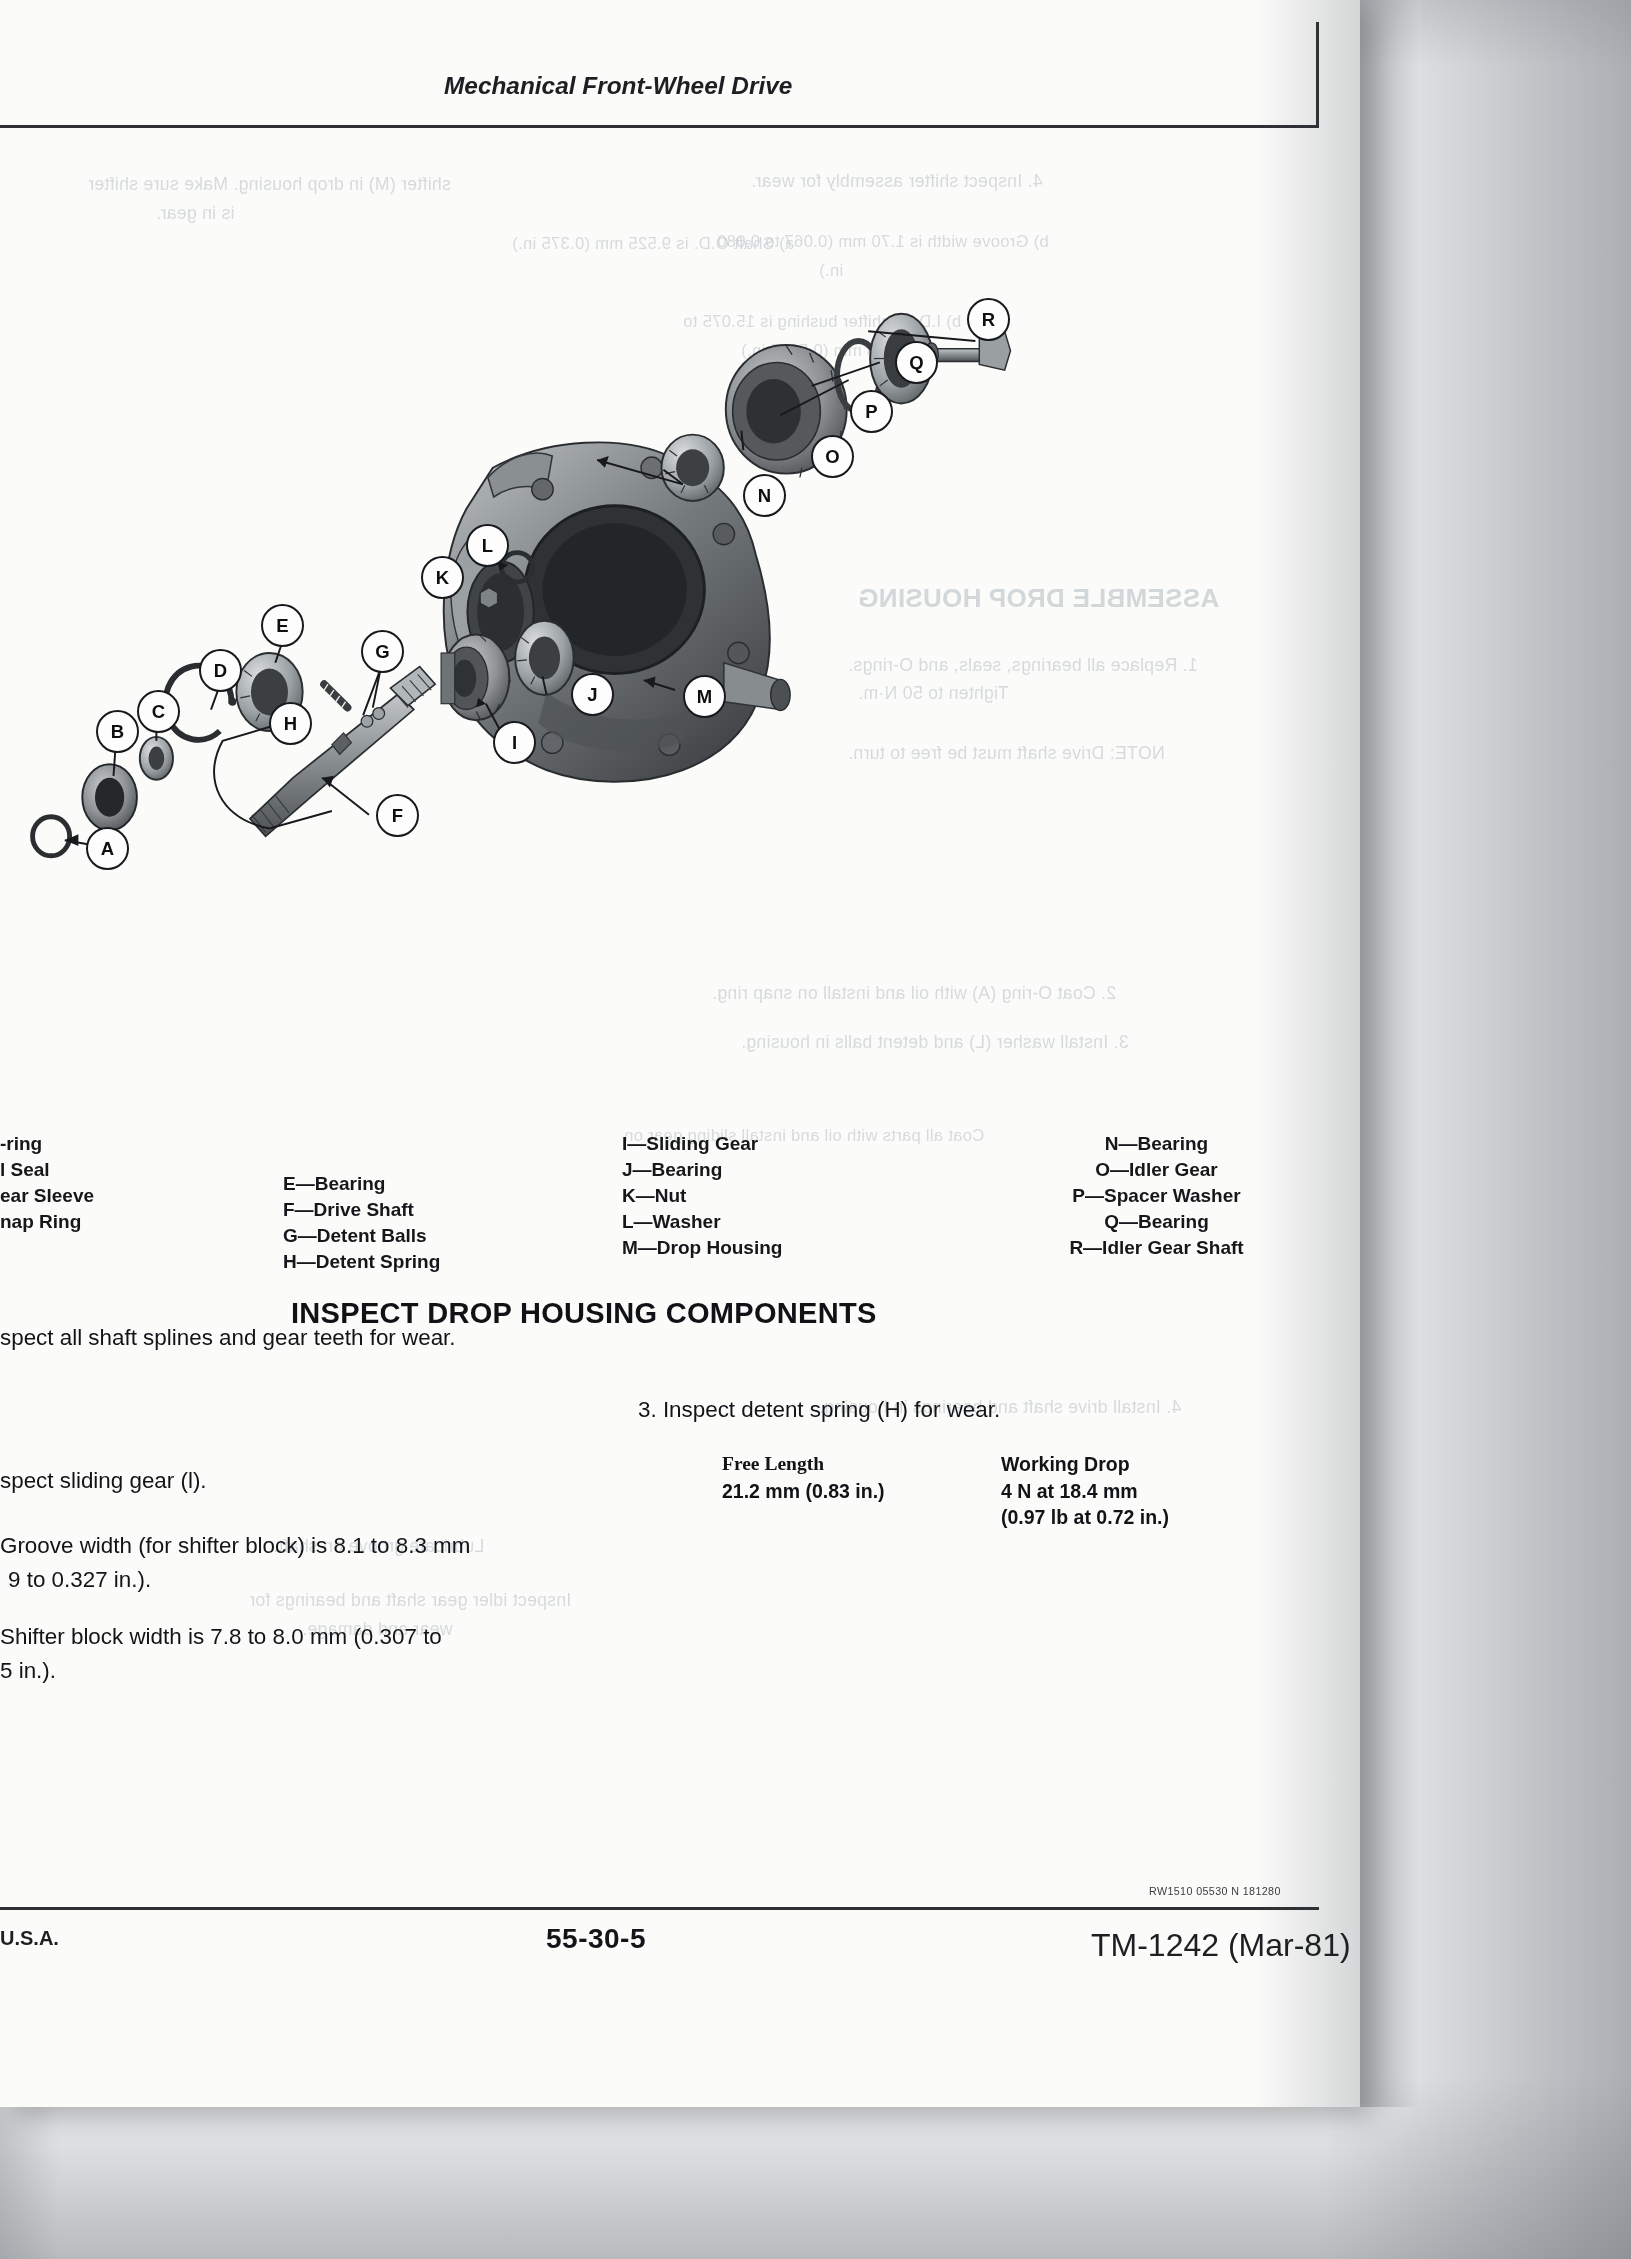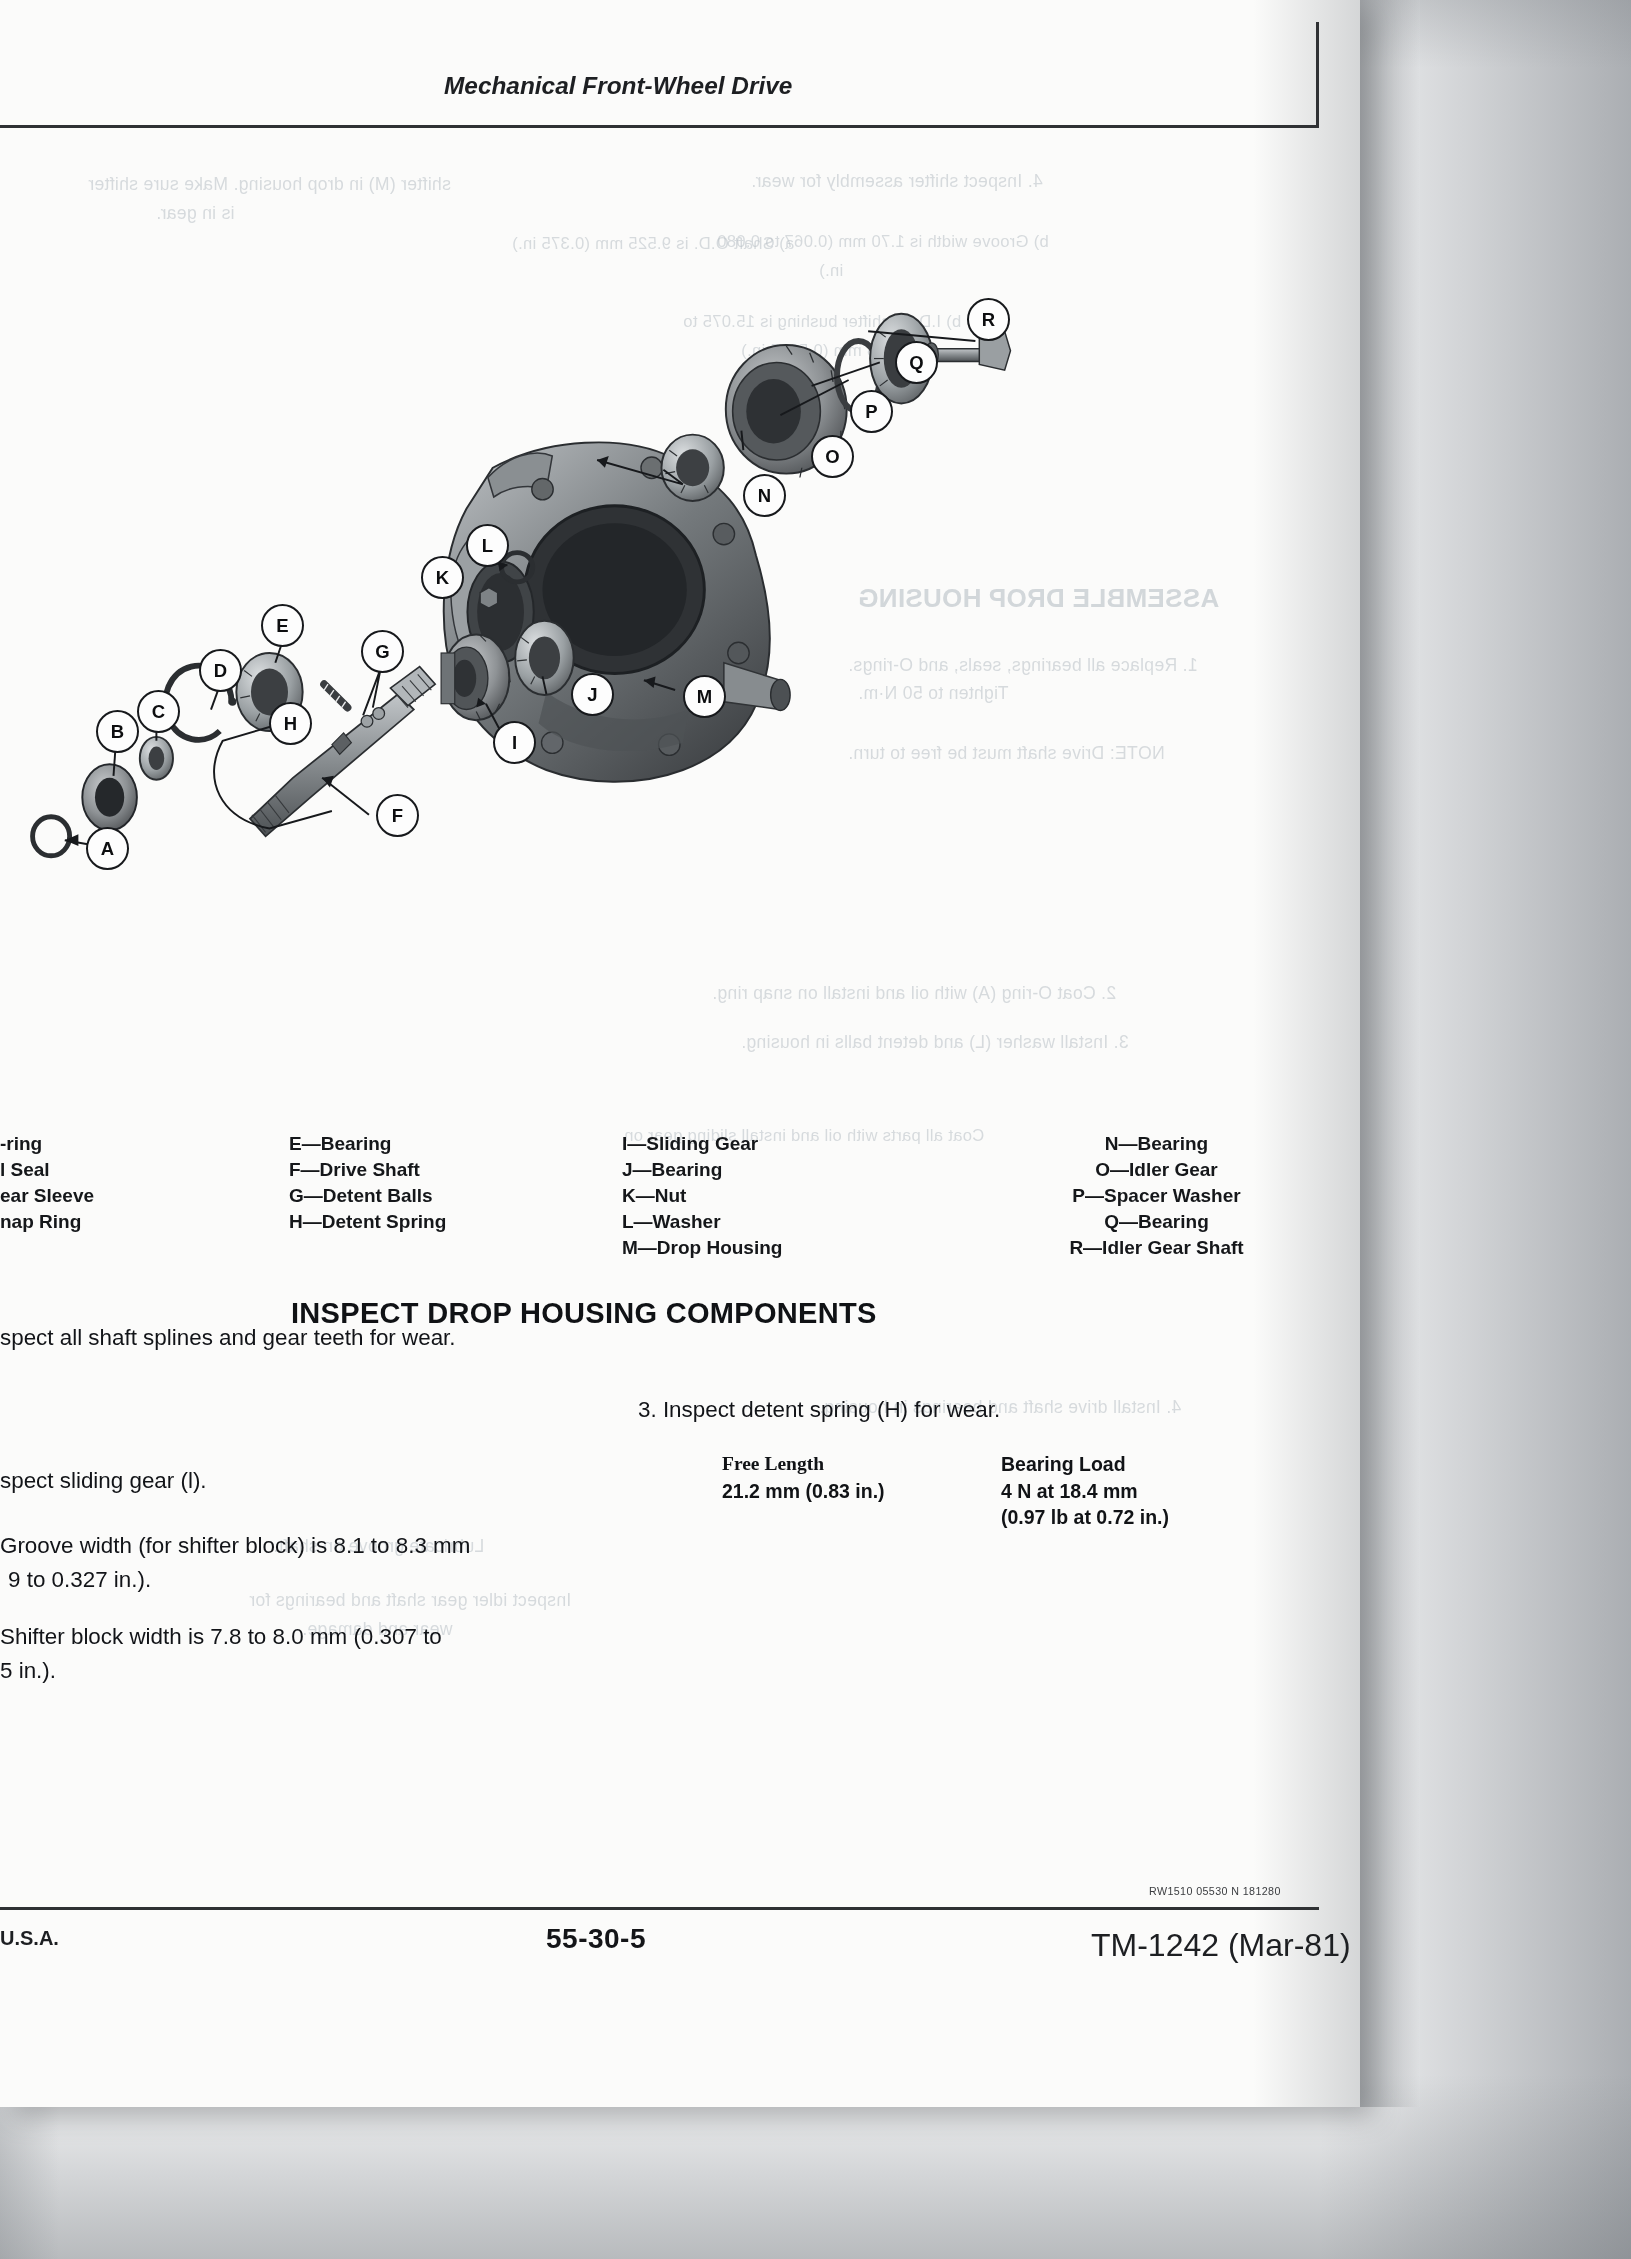--- a/index.html
+++ b/index.html
@@ -351,21 +351,21 @@
   <div class="callout" style="left:967px;top:152px;">R</div>
 </div>
 
 <div class="legend">
   <div class="col" style="left:0px;width:224px;">
     <div>-ring</div>
     <div>l Seal</div>
     <div>ear Sleeve</div>
     <div>nap Ring</div>
   </div>
-  <div class="col" style="left:289px;width:244px;">
+  <div class="col" style="left:283px;width:244px;margin-top:40px;">
     <div>E—Bearing</div>
     <div>F—Drive Shaft</div>
     <div>G—Detent Balls</div>
     <div>H—Detent Spring</div>
   </div>
   <div class="col" style="left:622px;width:244px;">
     <div>I—Sliding Gear</div>
     <div>J—Bearing</div>
     <div>K—Nut</div>
     <div>L—Washer</div>
@@ -385,21 +385,21 @@
 <div class="body-text" style="left:0px;top:1325px;">spect all shaft splines and gear teeth for wear.</div>
 <div class="body-text" style="left:0px;top:1468px;">spect sliding gear (l).</div>
 <div class="body-text" style="left:0px;top:1533px;">Groove width (for shifter block) is 8.1 to 8.3 mm</div>
 <div class="body-text" style="left:8px;top:1567px;">9 to 0.327 in.).</div>
 <div class="body-text" style="left:0px;top:1624px;">Shifter block width is 7.8 to 8.0 mm (0.307 to</div>
 <div class="body-text" style="left:0px;top:1658px;">5 in.).</div>
 
 <div class="body-text" style="left:638px;top:1397px;">3. Inspect detent spring (H) for wear.</div>
 <div class="spec-label" style="left:722px;top:1451px;font-family:Liberation Serif, serif;">Free Length</div>
 <div class="spec-label" style="left:722px;top:1478px;font-weight:bold;">21.2 mm (0.83 in.)</div>
-<div class="spec-label" style="left:1001px;top:1451px;">Bearing Load</div>
+<div class="spec-label" style="left:1001px;top:1451px;">Working Drop</div>
 <div class="spec-label" style="left:1001px;top:1478px;">4 N at 18.4 mm</div>
 <div class="spec-label" style="left:1001px;top:1504px;">(0.97 lb at 0.72 in.)</div>
 
 <div class="ftr-code">RW1510 05530 N 181280</div>
 <div class="ftr-rule"></div>
 <div class="ftr-left">U.S.A.</div>
 <div class="ftr-center">55-30-5</div>
 <div class="ftr-right">TM-1242 (Mar-81)</div>
 
 

